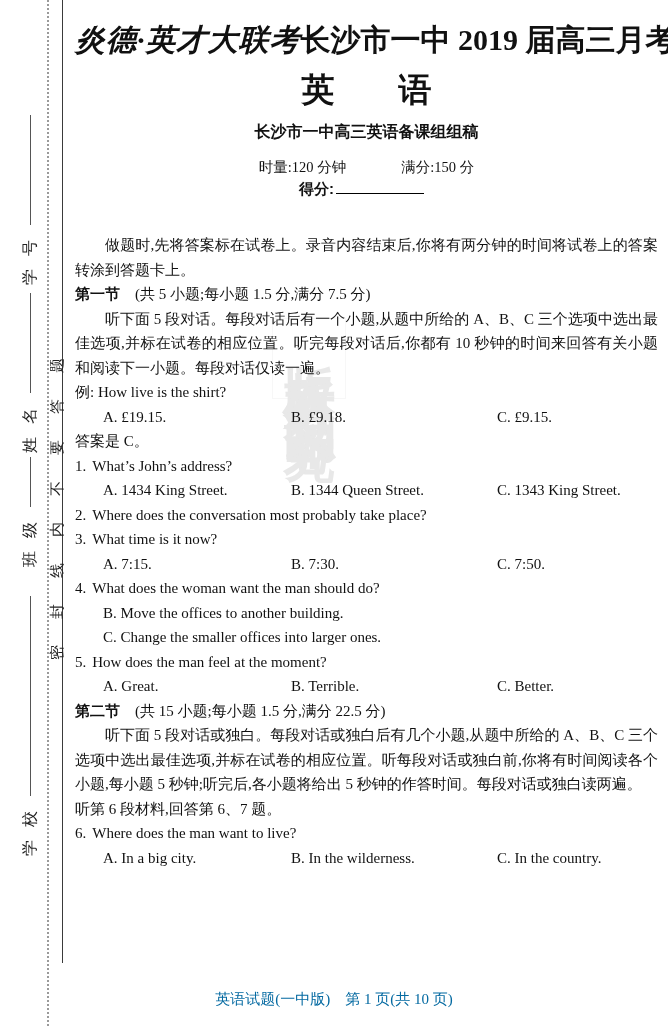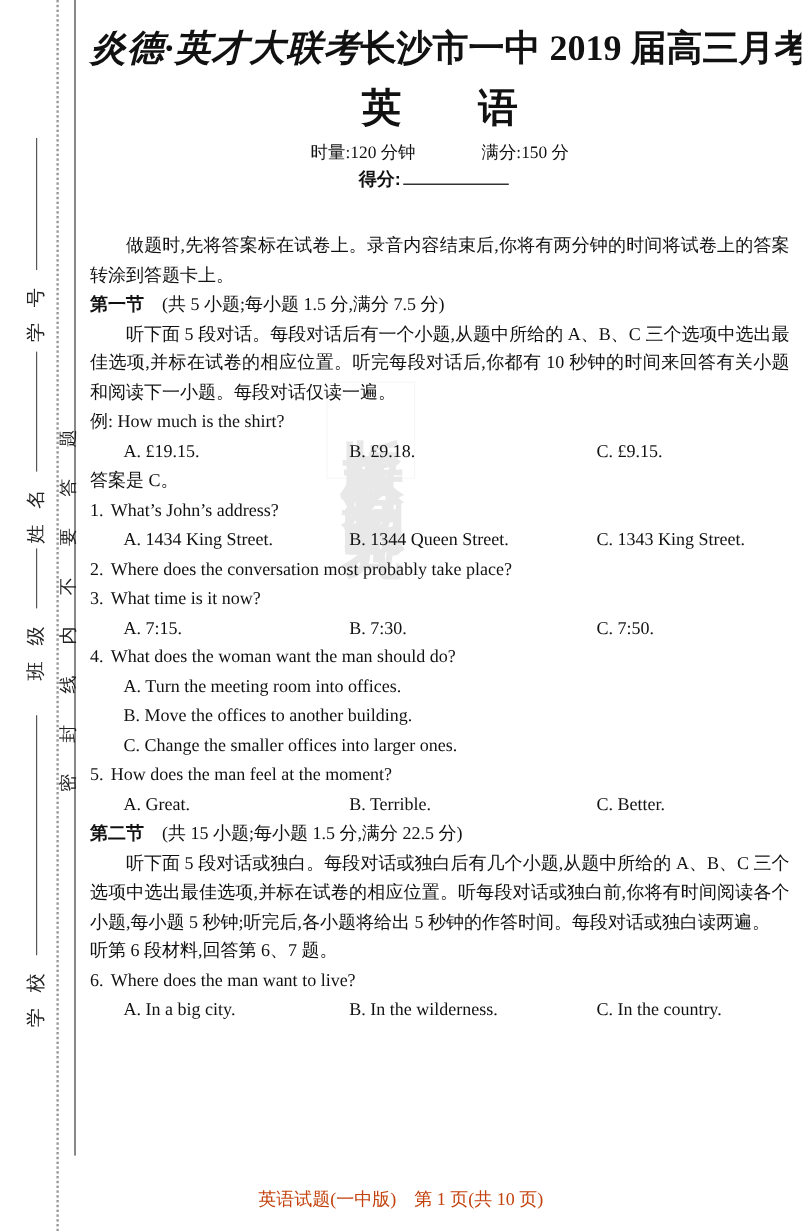--- a/index.html
+++ b/index.html
@@ -36,21 +36,21 @@
   .score-blank{display:inline-block;width:88px;height:1px;background:#000;
                vertical-align:baseline;margin-left:2px;}
   .body{margin-top:27px;line-height:24.5px;text-align:justify;}
   .part-head .rest,.sec-head .rest{font-family:"Liberation Serif",serif;font-weight:normal;}
   .para{margin:0;text-indent:2em;}
   .plain{margin:0;}
   .opts3{display:grid;grid-template-columns:152px 170px auto;padding-left:28px;gap:36px;}
   .opt-stack{padding-left:28px;}
   .q-num{margin-right:6px;}
   .footer{position:absolute;left:0;top:990px;width:668px;text-align:center;
-          font-size:15px;z-index:1;font-family:"Liberation Serif",serif;color:#c2410c;}
+          font-size:15px;z-index:1;font-family:"Liberation Serif",serif;color:#0369a1;}
 </style>
 </head>
 <body>
 
 <div class="page">
 
   <div class="dotted-line"></div>
   <div class="content-border"></div>
 
   <div class="side-field" style="width:170px;left:-55px;top:189px;">
@@ -78,40 +78,41 @@
 
   <div class="content">
 
     <h1 class="title"><span class="brush">炎德·英才大联考</span><span>长沙市一中 2019 届高三月考试卷(三)</span></h1>
 
     <div class="subject">
       <span>英</span>
       <span>语</span>
     </div>
 
+    <div class="byline heiti">长沙市一中高三英语备课组组稿</div>
 
     <div class="meta">
       <span>时量:120 分钟</span>
       <span>满分:150 分</span>
     </div>
 
     <div class="score-row">
       <span class="heiti">得分:</span><span class="score-blank"></span>
     </div>
 
     <div class="body">
 
 
       <p class="para">做题时,先将答案标在试卷上。录音内容结束后,你将有两分钟的时间将试卷上的答案转涂到答题卡上。</p>
 
       <div class="plain sec-head"><span class="heiti">第一节</span><span class="rest">　(共 5 小题;每小题 1.5 分,满分 7.5 分)</span></div>
 
       <p class="para">听下面 5 段对话。每段对话后有一个小题,从题中所给的 A、B、C 三个选项中选出最佳选项,并标在试卷的相应位置。听完每段对话后,你都有 10 秒钟的时间来回答有关小题和阅读下一小题。每段对话仅读一遍。</p>
 
-      <div class="plain">例: How much is the shirt?</div>
+      <div class="plain">例: How live is the shirt?</div>
 
       <div class="opts3">
         <span>A. £19.15.</span>
         <span>B. £9.18.</span>
         <span>C. £9.15.</span>
       </div>
 
       <div class="plain">答案是 C。</div>
 
       <div class="plain"><span class="q-num">1.</span><span>What’s John’s address?</span></div>
@@ -124,21 +125,20 @@
       <div class="plain"><span class="q-num">2.</span><span>Where does the conversation most probably take place?</span></div>
 
       <div class="plain"><span class="q-num">3.</span><span>What time is it now?</span></div>
       <div class="opts3">
         <span>A. 7:15.</span>
         <span>B. 7:30.</span>
         <span>C. 7:50.</span>
       </div>
 
       <div class="plain"><span class="q-num">4.</span><span>What does the woman want the man should do?</span></div>
-      <div class="opt-stack">A. Turn the meeting room into offices.</div>
       <div class="opt-stack">B. Move the offices to another building.</div>
       <div class="opt-stack">C. Change the smaller offices into larger ones.</div>
 
       <div class="plain"><span class="q-num">5.</span><span>How does the man feel at the moment?</span></div>
       <div class="opts3">
         <span>A. Great.</span>
         <span>B. Terrible.</span>
         <span>C. Better.</span>
       </div>
 

